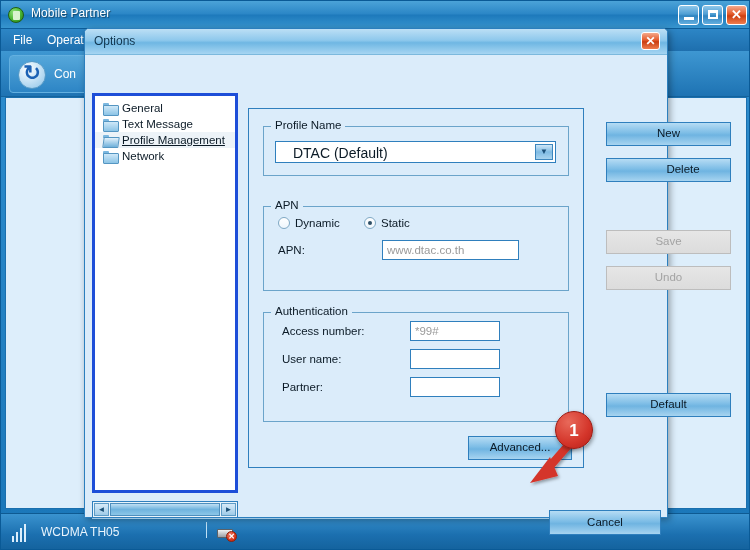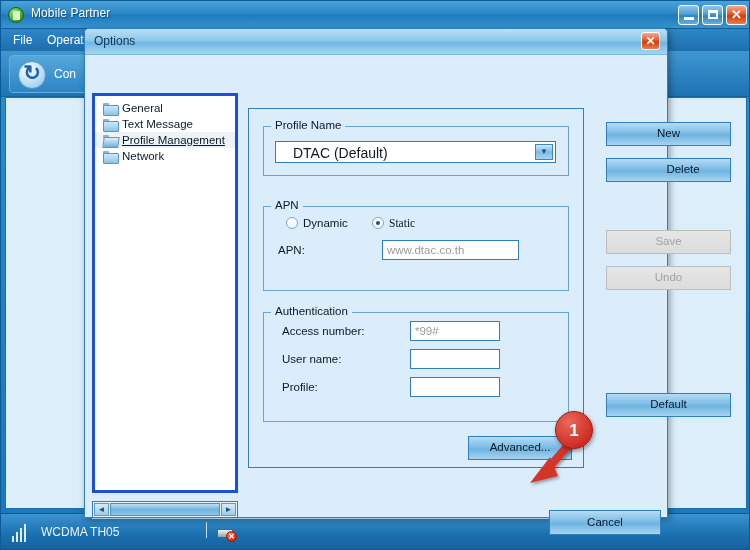--- a/index.html
+++ b/index.html
@@ -298,21 +298,21 @@
   }
   .combo-btn {
     position: absolute; right: 2px; top: 2px;
     width: 18px; height: 16px;
     background: linear-gradient(180deg, #cfe7f8 0%, #7fbbe3 50%, #a8d3ef 100%);
     border: 1px solid #3d86bd;
     color: #1b4f78; font-size: 8px;
     text-align: center; line-height: 14px;
   }
 
-  .radio { position: absolute; display: flex; align-items: flex-start; gap: 5px; font-size: 11.5px; color: #0b1a26; margin-left: 8px; }
+  .radio { position: absolute; display: flex; align-items: flex-start; gap: 5px; font-size: 11.5px; color: #0b1a26; }
   .radio-dot {
     width: 12px; height: 12px; border-radius: 50%;
     background: linear-gradient(180deg, #ffffff 0%, #eef6fc 100%);
     border: 1px solid #7fa8c4;
     position: relative; flex: 0 0 auto;
   }
   .radio-dot.on::after {
     content: ""; position: absolute; left: 3px; top: 3px;
     width: 4px; height: 4px; border-radius: 50%;
     background: #2d4f66;
@@ -457,39 +457,39 @@
         </div>
 
         <div class="group" style="left:14px; top:97px; width:306px; height:85px;">
           <span class="group-title">APN</span>
 
           <span class="radio" style="left:14px; top:10px;">
             <span class="radio-dot"></span>
             <span>Dynamic</span>
           </span>
 
-          <span class="radio" style="left:100px; top:10px;font-family:Liberation Serif, serif;">
+          <span class="radio" style="left:100px; top:10px;">
             <span class="radio-dot on"></span>
             <span>Static</span>
           </span>
 
           <span class="lbl" style="left:14px; top:37px;">APN:</span>
           <span class="textbox placeholder" style="left:118px; top:33px; width:137px; height:20px;">www.dtac.co.th</span>
         </div>
 
         <div class="group" style="left:14px; top:203px; width:306px; height:110px;">
           <span class="group-title">Authentication</span>
 
           <span class="lbl" style="left:18px; top:12px;">Access number:</span>
           <span class="textbox placeholder" style="left:146px; top:8px; width:90px; height:20px;">*99#</span>
 
           <span class="lbl" style="left:18px; top:40px;">User name:</span>
           <span class="textbox" style="left:146px; top:36px; width:90px; height:20px;"></span>
 
-          <span class="lbl" style="left:18px; top:68px;">Profile:</span>
+          <span class="lbl" style="left:18px; top:68px;">Partner:</span>
           <span class="textbox" style="left:146px; top:64px; width:90px; height:20px;"></span>
         </div>
 
         <div class="btn" style="left:219px; top:327px; width:104px; height:24px;">Advanced...</div>
       </div>
 
       <div class="right-panel">
         <div class="btn" style="left:13px; top:14px; width:125px; height:24px;">New</div>
         <div class="btn" style="left:13px; top:50px; width:125px; height:24px;padding-left:29px;">Delete</div>
         <div class="btn disabled" style="left:13px; top:122px; width:125px; height:24px;">Save</div>

